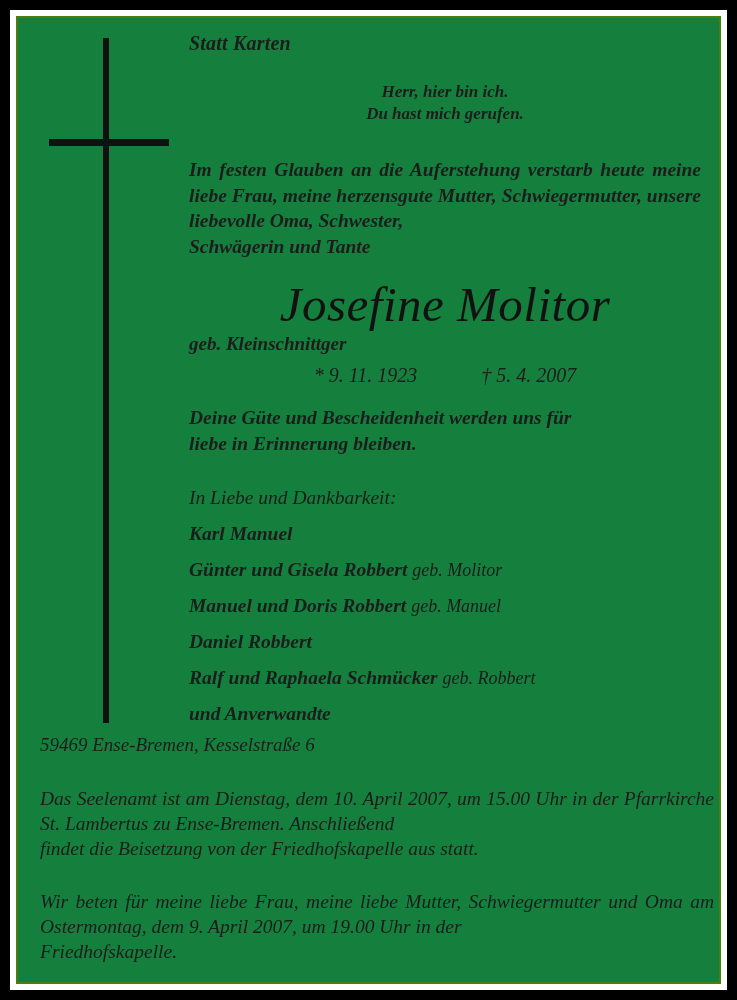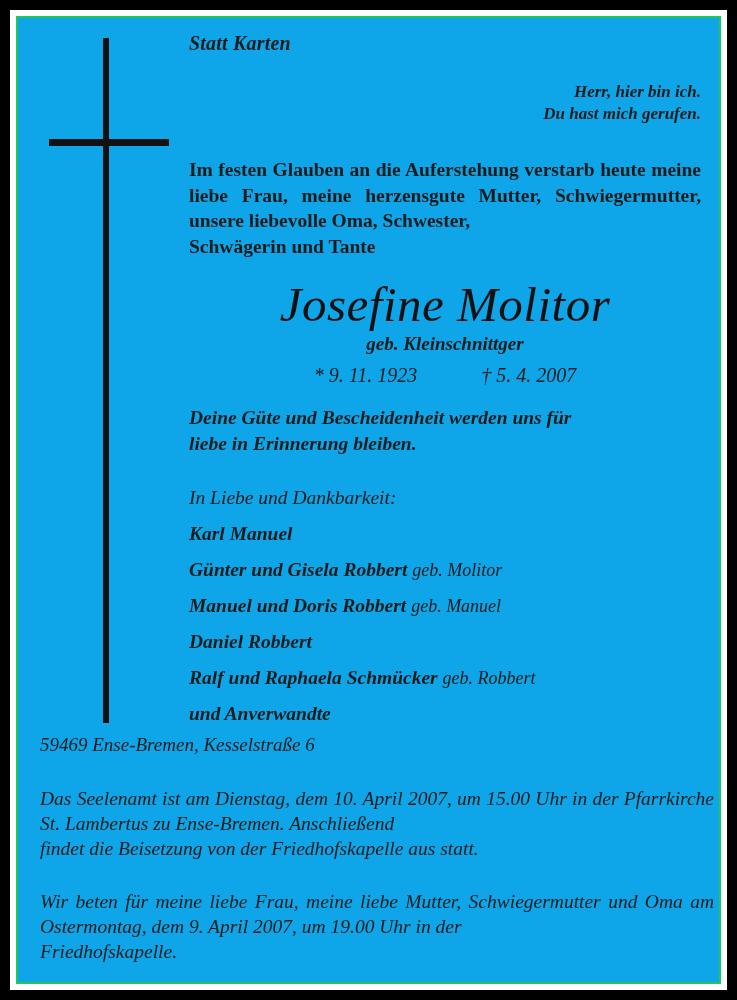--- a/index.html
+++ b/index.html
@@ -31,22 +31,22 @@
     width: 100%;
     height: 100%;
     background: #ffffff;
     box-sizing: border-box;
     padding: 6px;
   }
   
   .notice-inner {
     width: 100%;
     height: 100%;
-    border: 2px solid #22c55e;
-    background: #0ea5e9;
+    border: 2px solid #4d7c0f;
+    background: #15803d;
     box-sizing: border-box;
     position: relative;
   }
 
   
   .cross {
     position: absolute;
     left: 22px;
     top: 20px;
     width: 140px;
@@ -80,30 +80,31 @@
   .statt-karten {
     font-style: italic;
     font-weight: bold;
     font-size: 20px;
     color: #1c1c1c;
     letter-spacing: 0.2px;
   }
 
   .verse {
     margin-top: 26px;
-    text-align: right;
+    text-align: center;
     font-style: italic;
     font-weight: bold;
     font-size: 17px;
     line-height: 22px;
     color: #1c1c1c;
   }
 
   .intro {
     margin-top: 32px;
+    font-style: italic;
     font-weight: bold;
     font-size: 19.5px;
     line-height: 25.5px;
     color: #1c1c1c;
     text-align: justify;
     text-justify: inter-word;
   }
   .intro .lastline {
     display: block;
     text-align: left;
@@ -114,21 +115,20 @@
     text-align: center;
     font-style: italic;
     font-weight: normal;
     font-size: 49px;
     line-height: 54px;
     color: #111111;
     letter-spacing: 0.5px;
   }
   .maiden-name {
     margin-top: 1px;
-    text-align: center;
     font-style: italic;
     font-weight: bold;
     font-size: 19px;
     color: #1c1c1c;
   }
   .dates {
     margin-top: 9px;
     text-align: center;
     font-style: italic;
     font-size: 20px;

